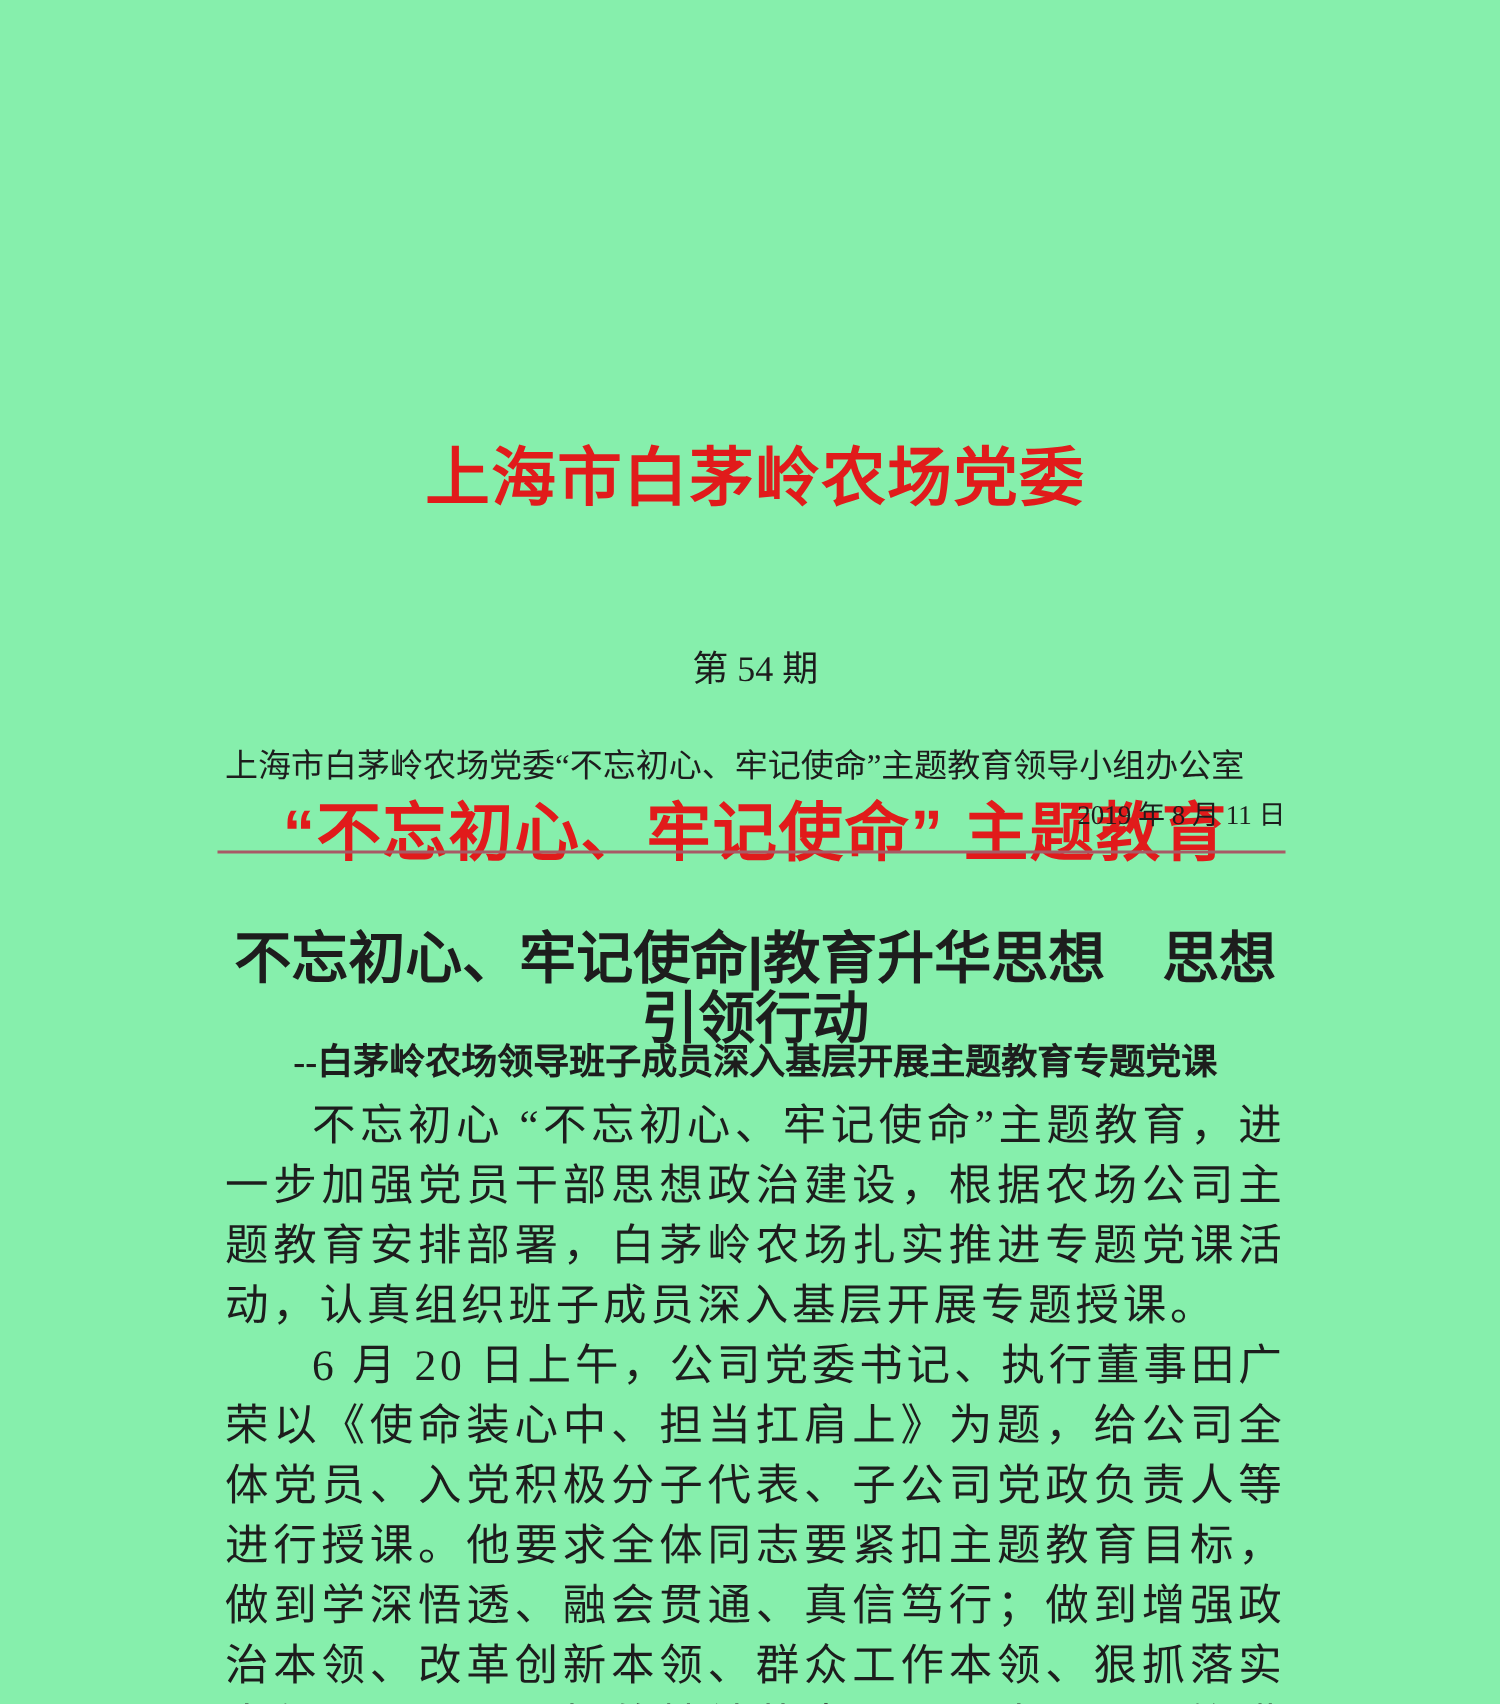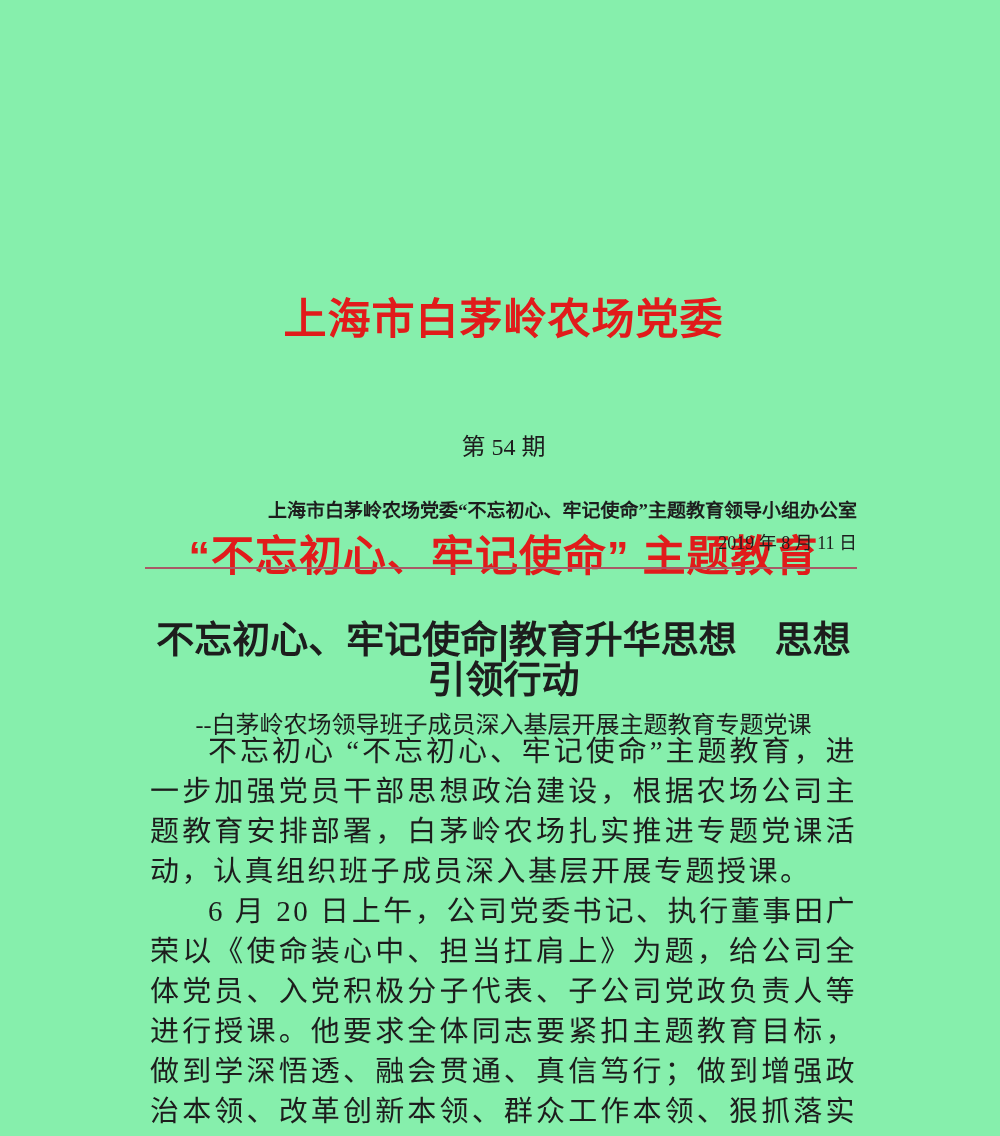--- a/index.html
+++ b/index.html
@@ -40,23 +40,23 @@
     text-align: center;
     font-size: 24px;
     line-height: 38px;
     white-space: pre-wrap;
   }
   .issuing-office {
     position: absolute;
     top: 498px;
     left: 150px;
     width: 707px;
-    text-align: right;
-    font-weight: bold;
-    font-size: 19px;
+    text-align: left;
+    font-weight: normal;
+    font-size: 22px;
     line-height: 26px;
     white-space: pre-wrap;
   }
   .issue-date {
     position: absolute;
     top: 530px;
     left: 150px;
     width: 707px;
     text-align: right;
     font-size: 18px;
@@ -78,25 +78,25 @@
     width: 707px;
     text-align: center;
     font-family: "Liberation Sans", "DejaVu Sans", sans-serif;
     font-weight: bold;
     font-size: 38px;
     line-height: 40px;
     white-space: pre-wrap;
   }
   .subheadline {
     position: absolute;
-    top: 708px;
+    top: 692px;
     left: 150px;
     width: 707px;
     text-align: center;
-    font-weight: normal;
+    font-weight: bold;
     font-size: 24px;
     line-height: 34px;
     white-space: pre-wrap;
   }
   .article-body {
     position: absolute;
     top: 731px;
     left: 150px;
     width: 707px;
     font-size: 29px;

